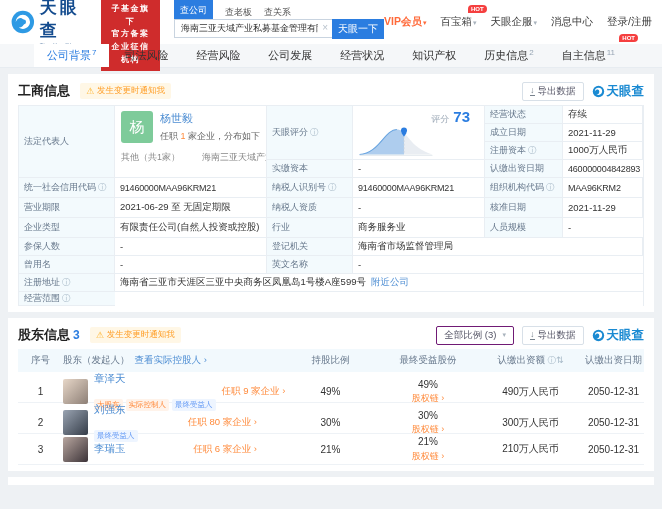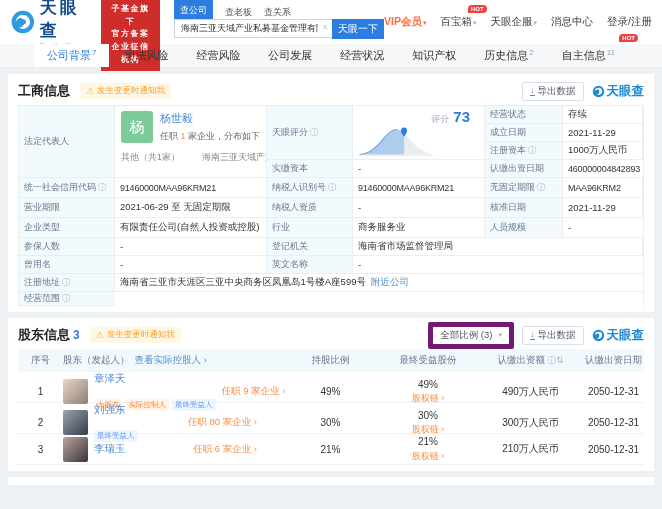--- a/index.html
+++ b/index.html
@@ -44,21 +44,21 @@
   .sec-head { display:flex; align-items:center; height:22px; margin-bottom:3px; }
   .sec-title { font-size:13px; font-weight:bold; color:#222; }
   .sec-count { color:#2b7de0; font-weight:bold; font-size:12px; margin-left:3px; }
   .notify { display:flex; align-items:center; gap:3px; background:#fff7e6; color:#ffa02c;
     font-size:8.5px; padding:2px 6px; margin-left:10px; border-radius:2px; cursor:pointer; }
   .warn-ic { color:#ffb125; font-size:9px; }
   .right-tools { margin-left:auto; display:flex; align-items:center; gap:8px; }
   .export-btn { display:flex; align-items:center; gap:3px; border:1px solid #d8e0e8; color:#556;
     font-size:9.5px; padding:2px 7px; border-radius:2px; background:#fff; cursor:pointer; font-family:inherit; }
   .dl-ic { font-size:9px; color:#77818c; border-bottom:1px solid #77818c; line-height:1; }
-  .filter-sel { display:flex; align-items:center; gap:5px; border:5px solid #701a75; color:#556;
+  .filter-sel { display:flex; align-items:center; gap:5px; border:1px solid #701a75; color:#556;
     font-size:9.5px; padding:2px 7px; border-radius:2px; background:#fff; cursor:pointer; }
   .brand { display:flex; align-items:center; gap:2px; color:#1a8ad2; font-weight:bold; font-size:12.5px; }
 
   
   .biz { border:1px solid #e9eef3; border-bottom:none; font-size:9.5px; }
   .g { display:grid; }
   .g6 { grid-template-columns:96px 152px 86px 132px 78px 1fr; }
   .g4 { grid-template-columns:96px 152px 86px 1fr; }
   .g2 { grid-template-columns:96px 1fr; }
   .cell { border-right:1px solid #e9eef3; border-bottom:1px solid #e9eef3;
@@ -261,21 +261,21 @@
           <span>统一社会信用代码</span>
           <span class="info-ic">ⓘ</span>
         </div>
       <div class="cell code">91460000MAA96KRM21</div>
       <div class="cell lab">
           <span>纳税人识别号</span>
           <span class="info-ic">ⓘ</span>
         </div>
       <div class="cell code">91460000MAA96KRM21</div>
       <div class="cell lab">
-          <span>无固定期限</span>
+          <span>组织机构代码</span>
           <span class="info-ic">ⓘ</span>
         </div>
       <div class="cell code">MAA96KRM2</div>
 
       <div class="cell lab">营业期限</div>
       <div class="cell">2021-06-29 至 无固定期限</div>
       <div class="cell lab">纳税人资质</div>
       <div class="cell">-</div>
       <div class="cell lab">核准日期</div>
       <div class="cell">2021-11-29</div>

